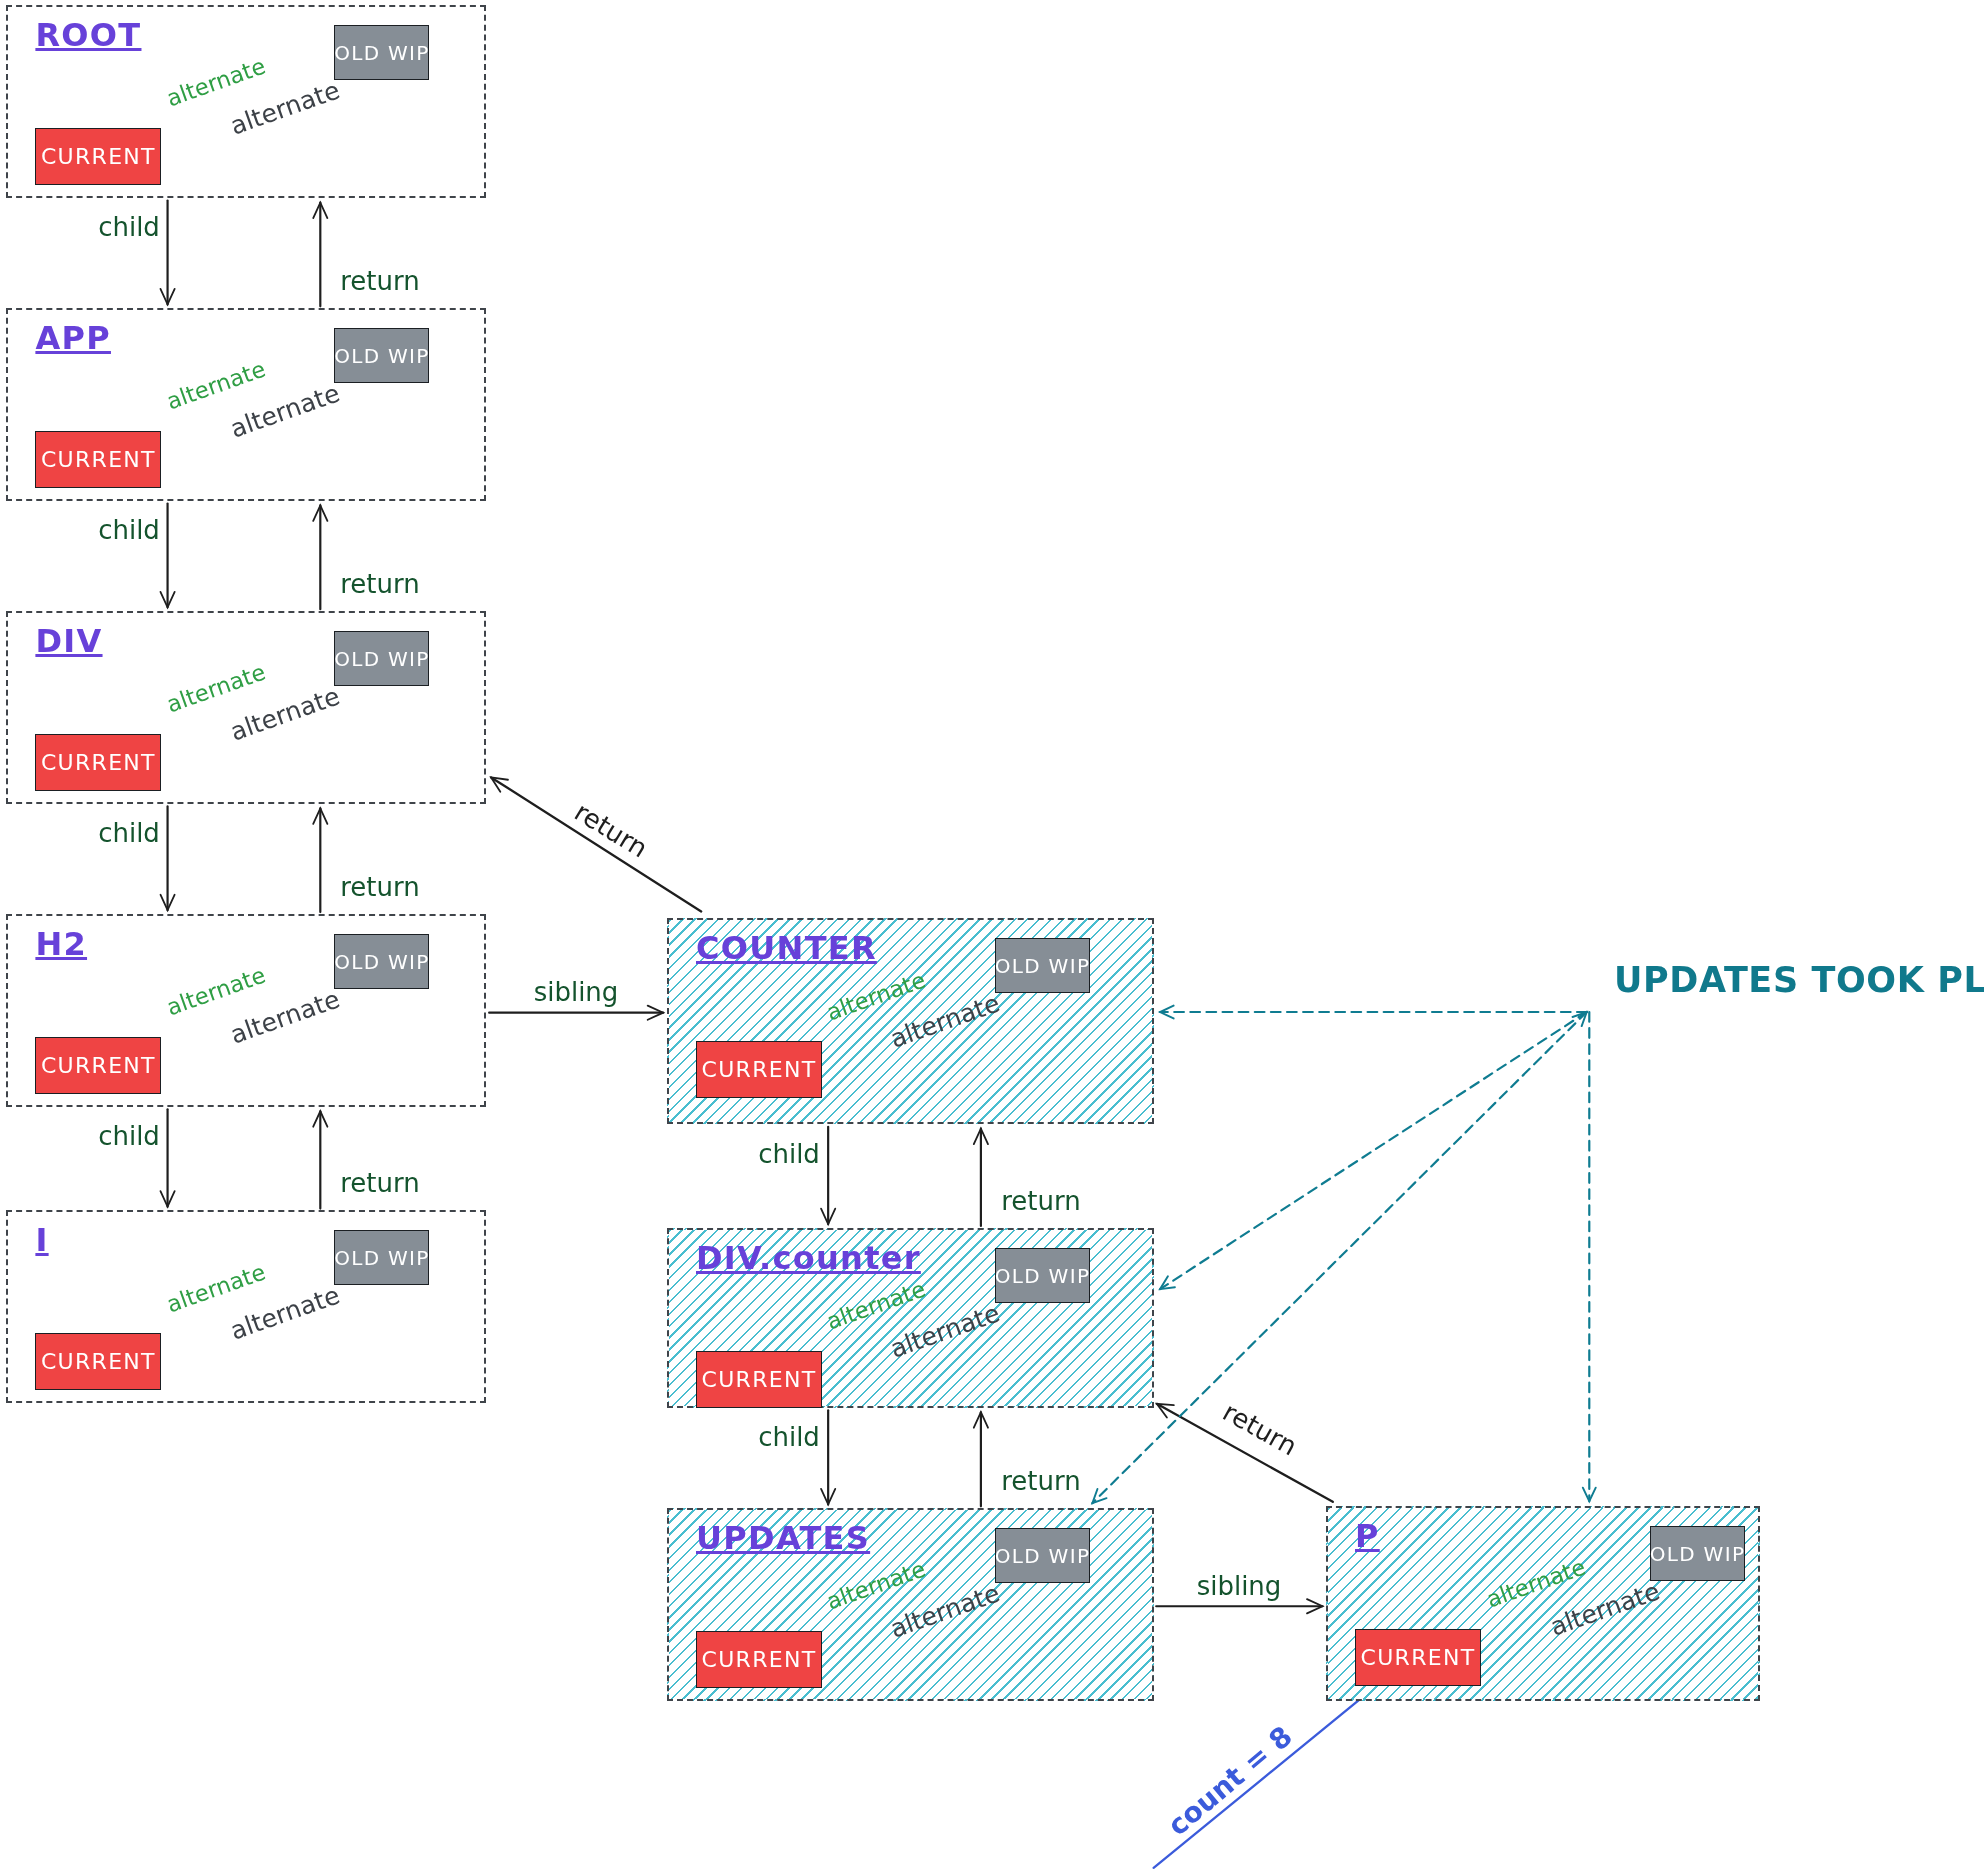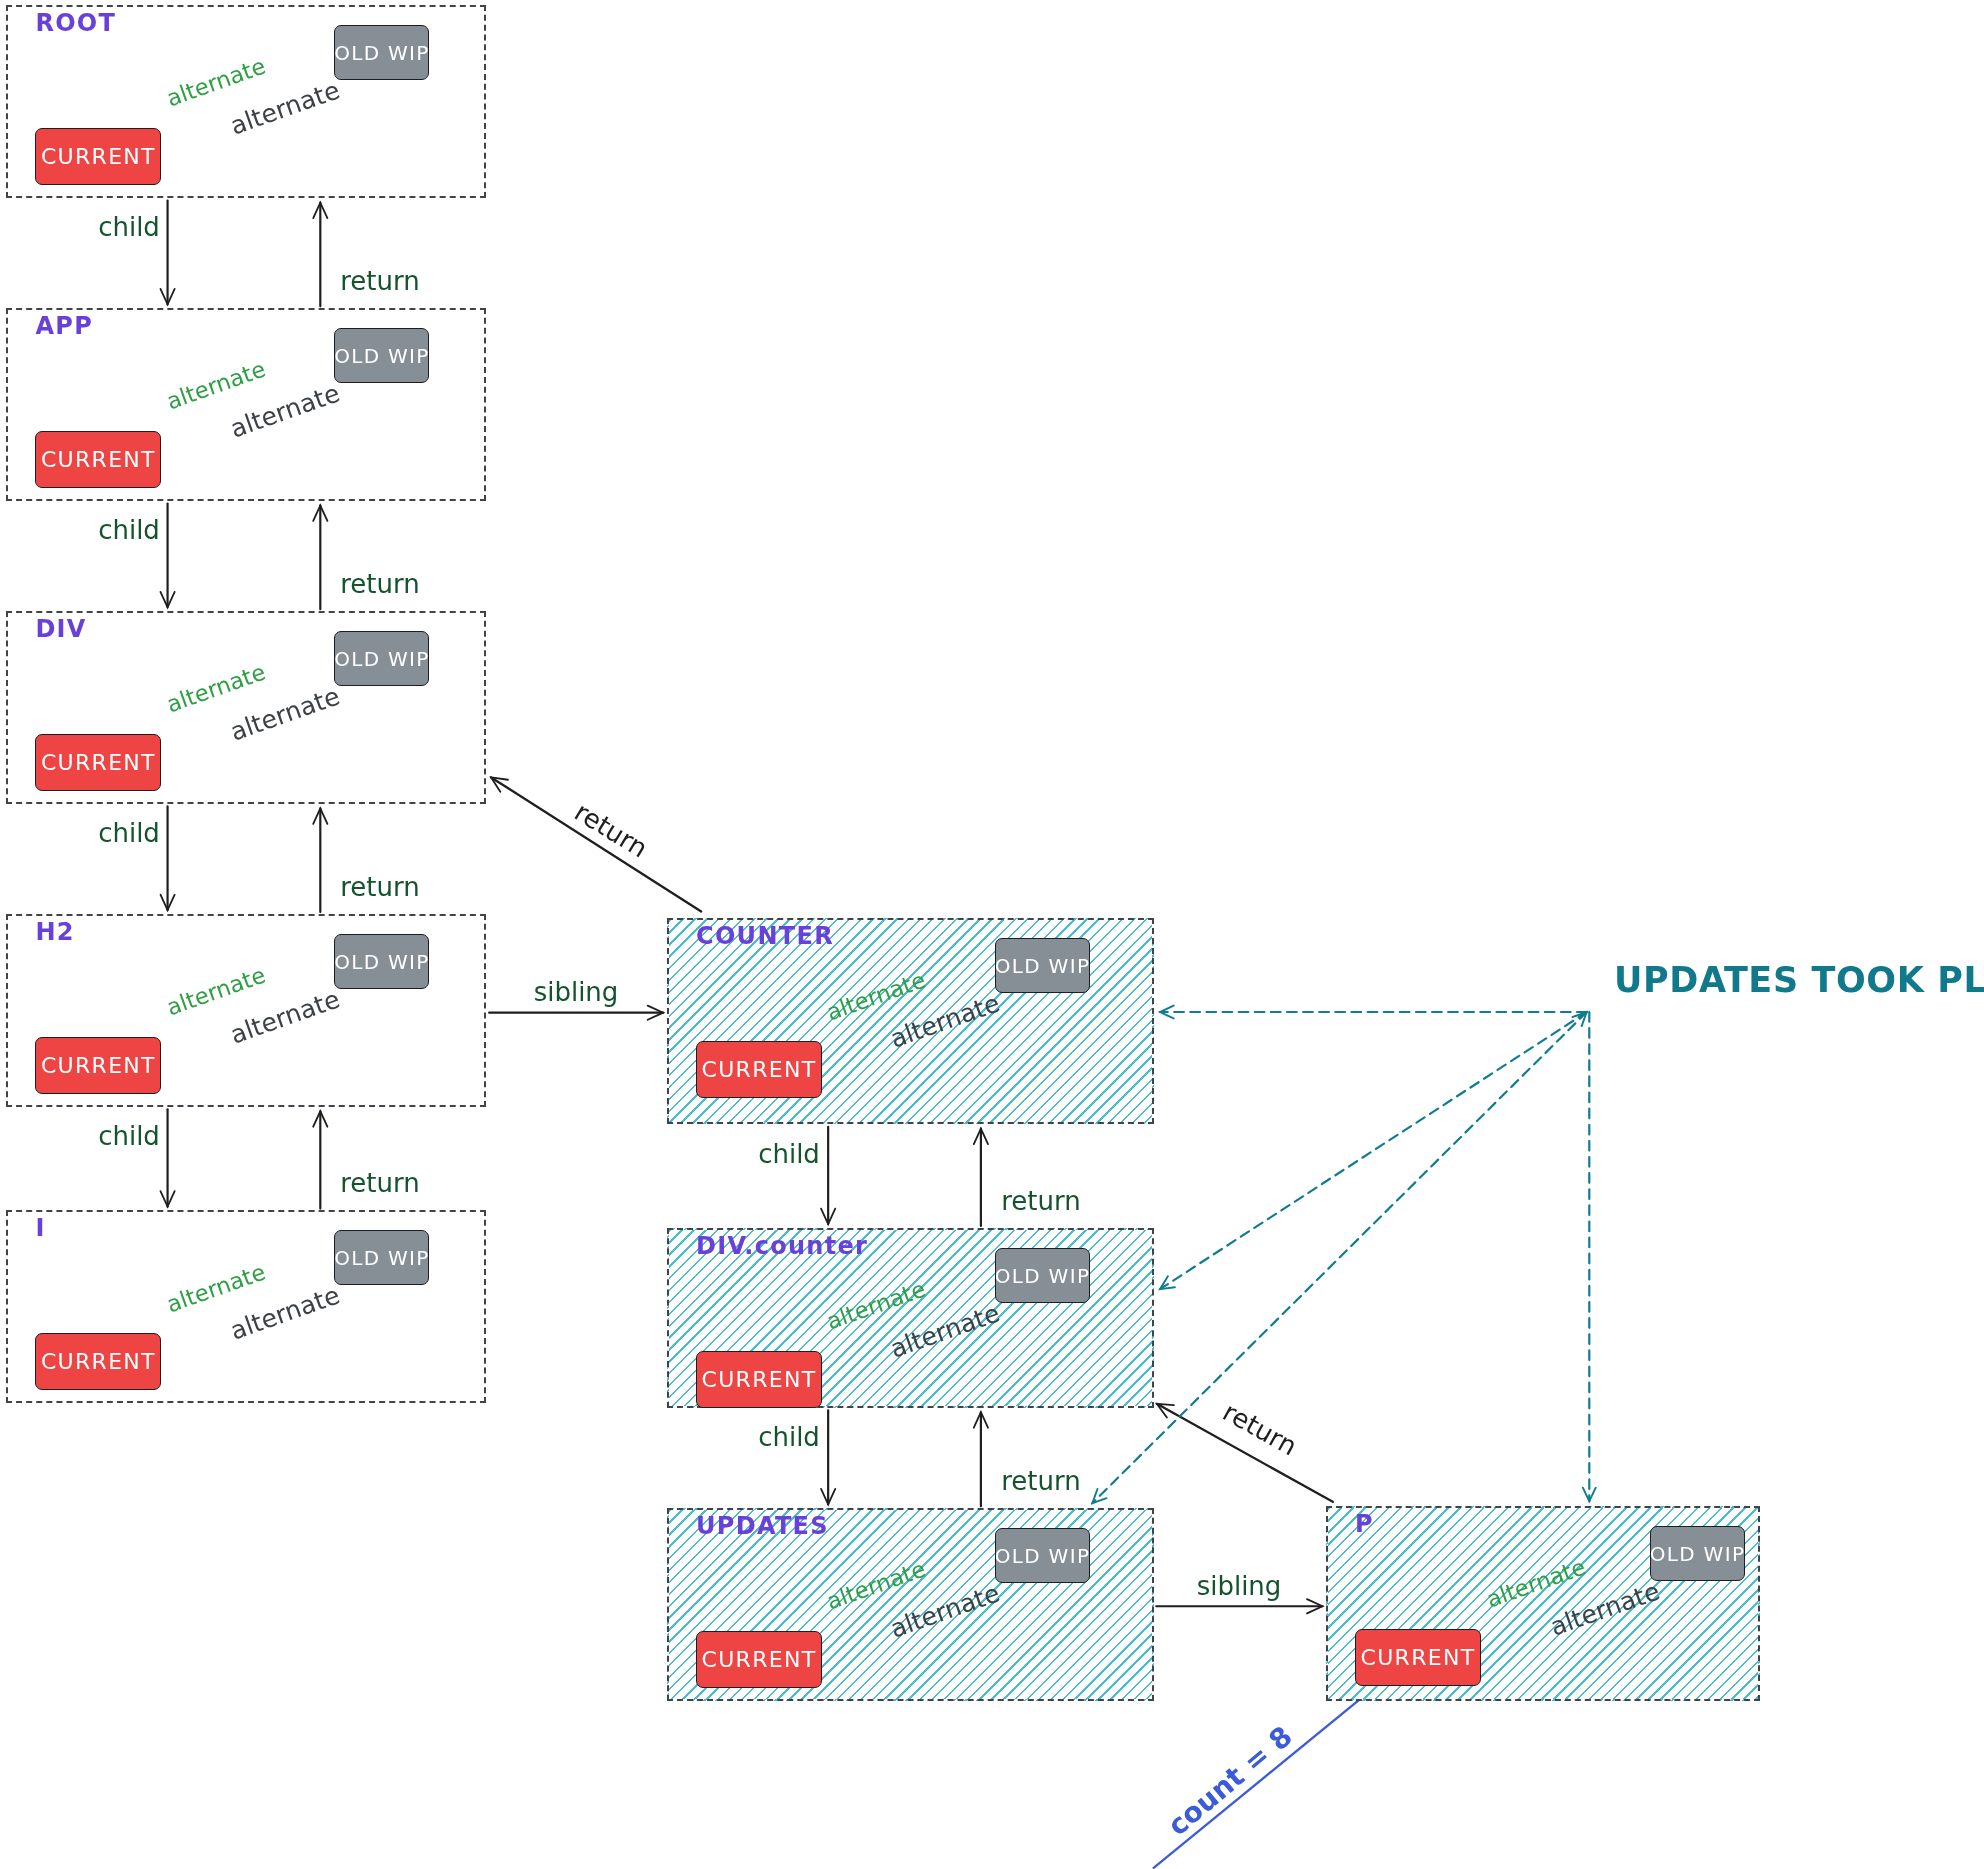--- a/index.html
+++ b/index.html
@@ -10,27 +10,27 @@
   #wires{position:absolute;left:0;top:0;width:1985px;height:1870px;pointer-events:none;}
   .fiber{
     position:absolute;border:2.3px dashed #3f444a;box-sizing:border-box;background:#ffffff;
   }
   .fiber.updated{
     background-image:repeating-linear-gradient(135deg,
       rgba(41,178,199,0.85) 0px, rgba(41,178,199,0.85) 1.7px,
       rgba(255,255,255,0) 1.7px, rgba(255,255,255,0) 8.4px);
   }
   .fiber-label{
-    position:absolute;left:27px;top:2px;font-size:24px;font-weight:700;
-    color:#6741d9;letter-spacing:1.3px;white-space:nowrap;
+    position:absolute;left:27px;top:9px;font-size:32px;font-weight:700;
+    color:#6741d9;letter-spacing:1.3px;white-space:nowrap;text-decoration:underline;
   }
   .slot{
     position:absolute;display:flex;align-items:center;justify-content:center;
     border:1.9px solid #1b1f23;box-sizing:border-box;color:#ffffff;white-space:nowrap;
-    border-radius:7px;
+    border-radius:0;
   }
   .slot.current{left:27px;top:121px;width:126px;height:57px;background:#ef4444;font-size:22px;letter-spacing:1.3px;}
   .slot.oldwip{top:18px;width:95px;height:55px;background:#868e96;font-size:20px;letter-spacing:1.3px;}
   .lbl{
     position:absolute;transform:translate(-50%,-50%);white-space:nowrap;
     font-size:26px;color:#14532d;
   }
   .lbl.alt-green{font-size:22.6px;color:#2f9e44;}
   .lbl.alt-dark{font-size:25px;color:#3c4147;}
   .lbl.diag{color:#1e1e1e;}

